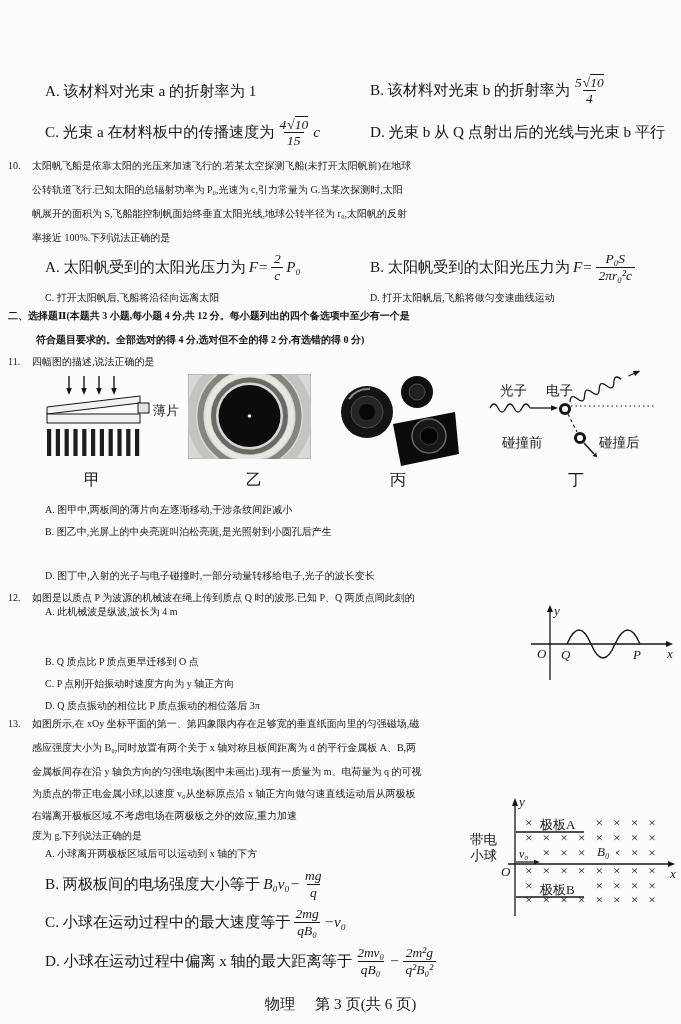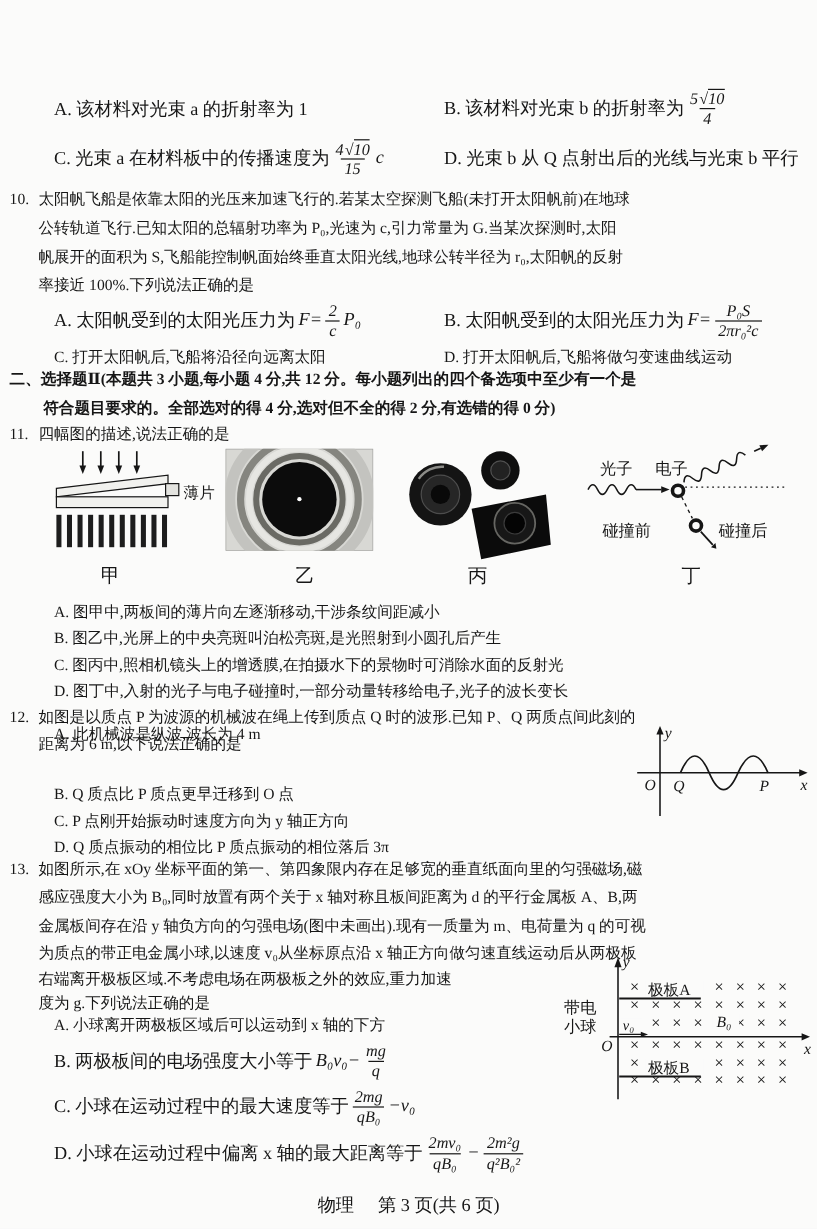--- a/index.html
+++ b/index.html
@@ -1,18 +1,18 @@
 <!DOCTYPE html>
 <html><head>
 <meta charset="utf-8">
 <style>
   html,body{margin:0;padding:0;}
   body{width:681px;height:1024px;background:#f2f2ef;font-family:"Liberation Serif","DejaVu Serif",serif;color:#161616;}
   .page{position:relative;width:681px;height:1024px;background:#fbfbfa;overflow:hidden;}
-  .t{position:absolute;font-size:13px;line-height:20px;white-space:nowrap;}
+  .t{position:absolute;font-size:10px;line-height:20px;white-space:nowrap;}
   .bold{font-weight:700;}
   .frow{position:absolute;display:flex;align-items:center;gap:3px;font-size:15.2px;white-space:nowrap;text-align:center;}
   .fm{font-style:italic;}
   .frac{display:inline-flex;flex-direction:column;align-items:center;font-size:13.5px;line-height:1.12;font-style:italic;}
   .frac .num{display:flex;align-items:baseline;padding:0 2px;}
   .frac .den{border-top:1.2px solid #161616;padding:0 3px;display:flex;align-items:baseline;}
   .rad{font-style:normal;padding-left:1px;}
   .radicand{border-top:1.2px solid #161616;}
   .figlabel{position:absolute;font-size:16px;}
   svg{position:absolute;overflow:visible;}
@@ -162,26 +162,24 @@
     <circle cx="93" cy="67" r="4.6" fill="#fbfbfa" stroke="#161616" stroke-width="3"></circle>
     <line x1="97" y1="72" x2="107" y2="83" stroke="#161616" stroke-width="1.5"></line>
     <polygon points="110,86.3 105.5,85 109.2,81.6" fill="#161616"></polygon>
     <text x="15" y="76" font-size="13.5">碰撞前</text>
     <text x="112" y="76" font-size="13.5">碰撞后</text>
   </svg>
   <div class="figlabel" style="left:568px;top:470px;">丁</div>
 
   <div class="t" style="left:45px;top:500px;">A. 图甲中,两板间的薄片向左逐渐移动,干涉条纹间距减小</div>
   <div class="t" style="left:45px;top:522px;">B. 图乙中,光屏上的中央亮斑叫泊松亮斑,是光照射到小圆孔后产生</div>
-  <div class="t" style="left:45px;top:544px;">C. 图丙中,照相机镜头上的增透膜,在拍摄水下的景物时可消除水面的反射光</div>
   <div class="t" style="left:45px;top:566px;">D. 图丁中,入射的光子与电子碰撞时,一部分动量转移给电子,光子的波长变长</div>
 
   <div class="t" style="left:8px;top:588px;">12.</div>
   <div class="t" style="left:32px;top:588px;">如图是以质点 P 为波源的机械波在绳上传到质点 Q 时的波形.已知 P、Q 两质点间此刻的</div>
-  <div class="t" style="left:32px;top:610px;">距离为 6 m,以下说法正确的是</div>
   <div class="t" style="left:45px;top:602px;text-align:center;">A. 此机械波是纵波,波长为 4 m</div>
   <div class="t" style="left:45px;top:652px;">B. Q 质点比 P 质点更早迁移到 O 点</div>
   <div class="t" style="left:45px;top:674px;">C. P 点刚开始振动时速度方向为 y 轴正方向</div>
   <div class="t" style="left:45px;top:696px;">D. Q 质点振动的相位比 P 质点振动的相位落后 3π</div>
 
   <svg style="left:525px;top:602px;" width="150" height="82" viewBox="0 0 150 82">
     <line x1="25" y1="78" x2="25" y2="8" stroke="#161616" stroke-width="1.3"></line>
     <polygon points="22,10 25,3 28,10" fill="#161616"></polygon>
     <line x1="6" y1="42" x2="143" y2="42" stroke="#161616" stroke-width="1.3"></line>
     <polygon points="141,39 148,42 141,45" fill="#161616"></polygon>

